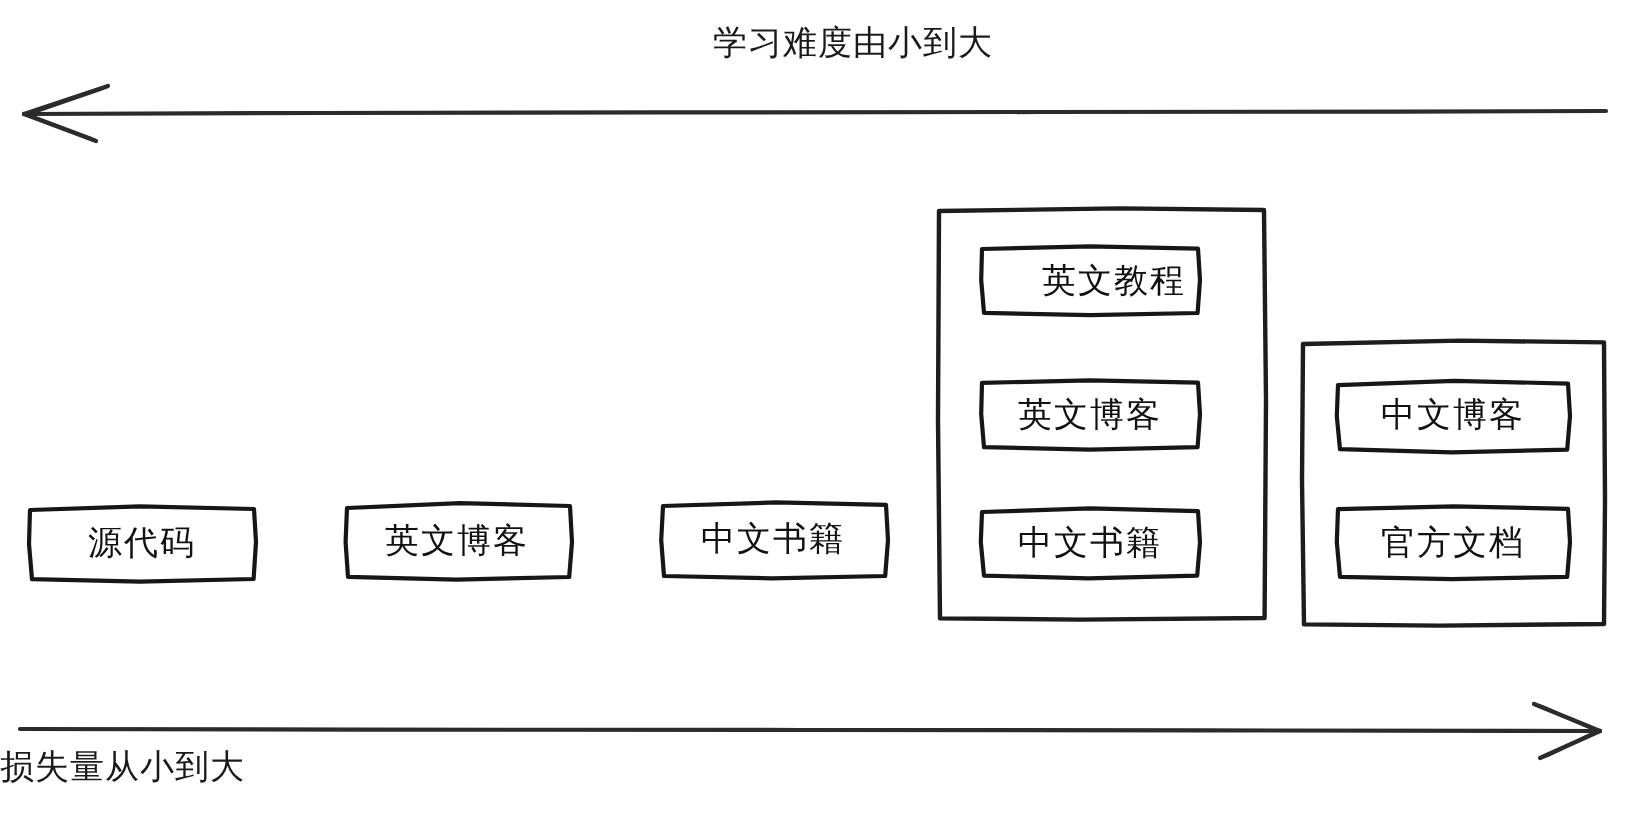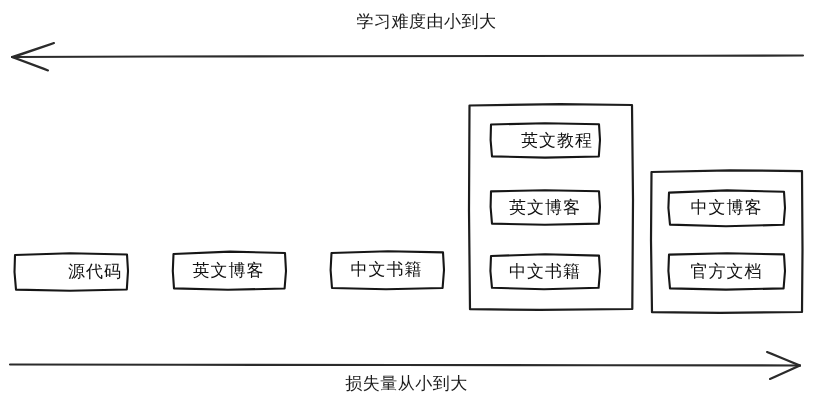--- a/index.html
+++ b/index.html
@@ -33,21 +33,20 @@
     left: 0;
     top: 10px;
     width: 813px;
     text-align: center;
     padding-left: 20px;
   }
   #label-bottom {
     left: 0;
     top: 372px;
     width: 813px;
-    text-align: center;
   }
   .node-label {
     position: absolute;
     font-size: 17px;
     color: #111111;
     white-space: nowrap;
     letter-spacing: 1px;
     font-family: "DejaVu Sans", "Liberation Sans", sans-serif;
     display: flex;
     align-items: center;
@@ -111,21 +110,21 @@
   <g>
     <path d="M 669 254.6 L 727 253.2 L 784 254.4 L 785 271 L 783.6 288.4 L 726 289.6 L 670 288.4 L 668.4 271 Z" fill="#ffffff" stroke="#161616" stroke-width="2.1" stroke-linejoin="round"></path>
   </g>
 
 </svg>
 
 <div class="axis-label" id="label-top">学习难度由小到大</div>
 
 <div class="axis-label" id="label-bottom">损失量从小到大</div>
 
-<div class="node-label" style="left:14px;  top:253px; width:114px; height:37px;padding-left:24px;">源代码</div>
+<div class="node-label" style="left:14px;  top:253px; width:114px; height:37px;">源代码</div>
 
 <div class="node-label" style="left:172px; top:252px; width:113px; height:37px;">英文博客</div>
 
 <div class="node-label" style="left:330px; top:251px; width:113px; height:37px;">中文书籍</div>
 
 <div class="node-label" style="left:490px; top:123px; width:134px; height:34px;">英文教程</div>
 
 <div class="node-label" style="left:490px; top:190px; width:110px; height:34px;">英文博客</div>
 
 <div class="node-label" style="left:490px; top:254px; width:110px; height:34px;">中文书籍</div>

